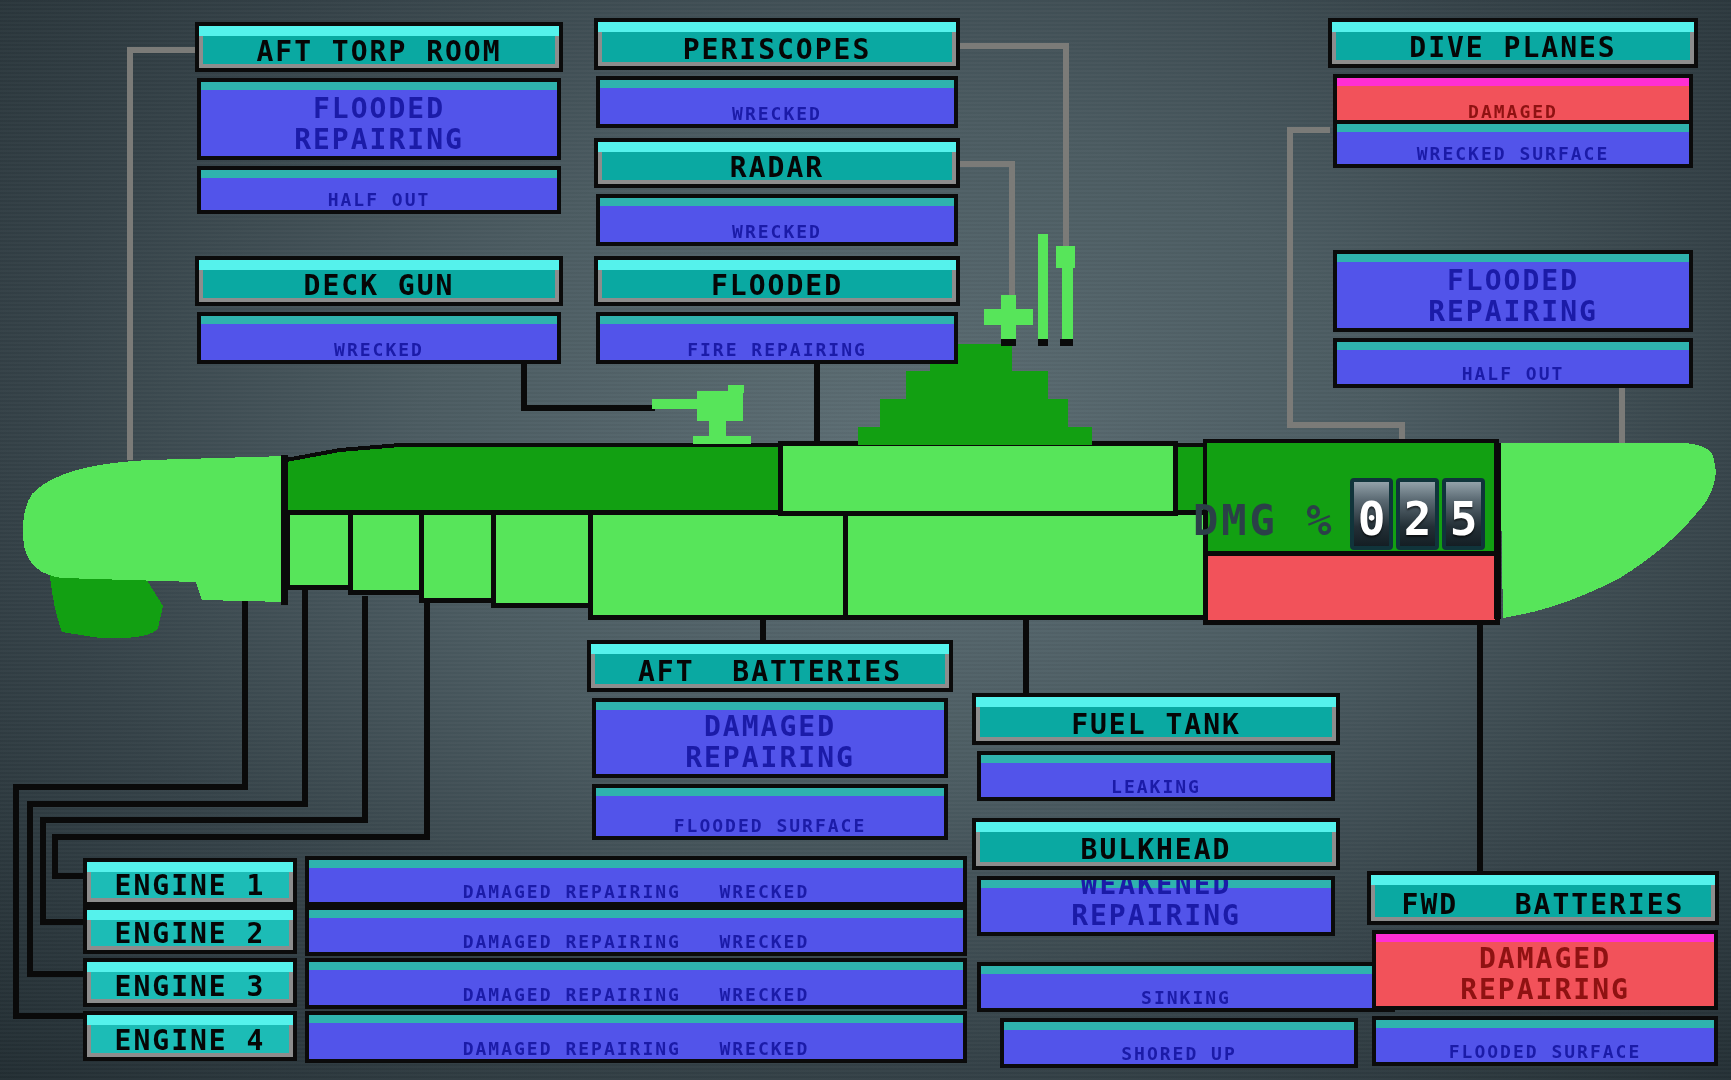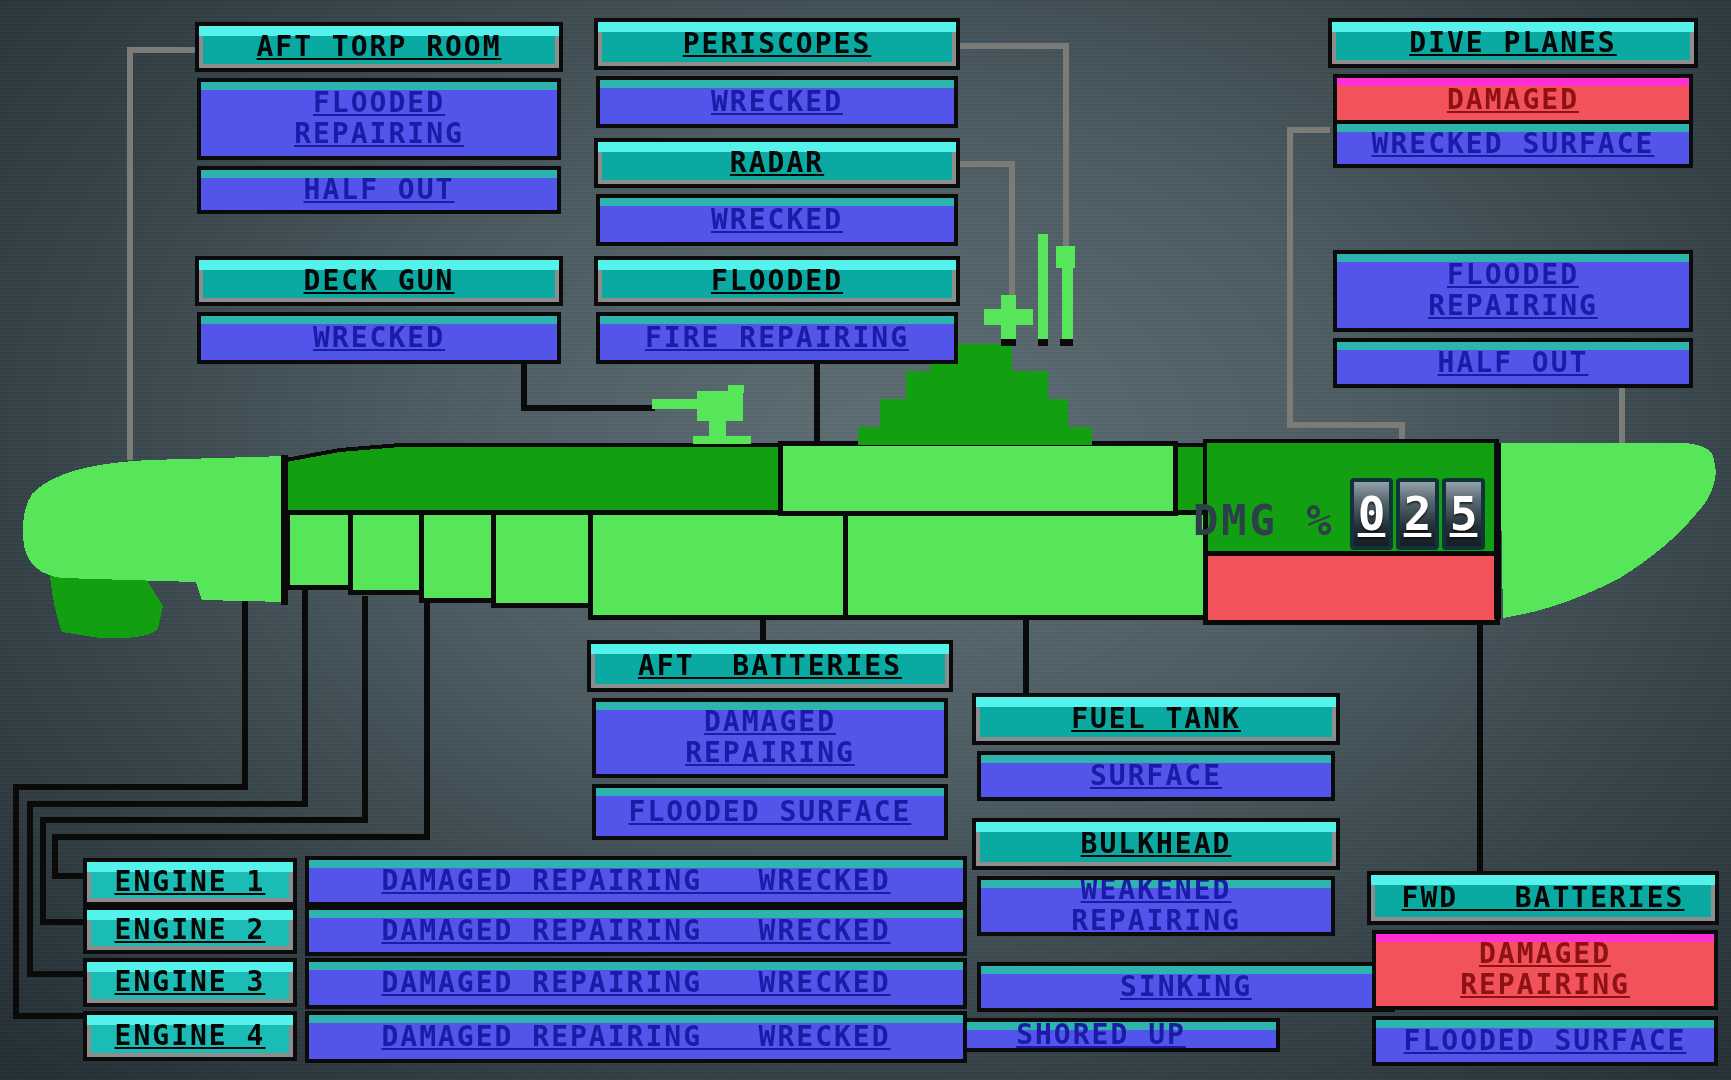--- a/index.html
+++ b/index.html
@@ -4,30 +4,30 @@
 <style>
   html,body{margin:0;padding:0;background:#1b2427;}
   #screen{
     position:relative; width:1731px; height:1080px; overflow:hidden;
     font-family:"DejaVu Sans Mono","Liberation Mono",monospace;
     background:
       repeating-linear-gradient(0deg, rgba(255,255,255,.018) 0 2px, rgba(0,0,0,.015) 2px 4px),
       radial-gradient(ellipse at 52% 42%, #5d6e74 0%, #4b5b61 38%, #354248 68%, #232e33 100%);
   }
   #sub-svg{position:absolute;left:0;top:0;z-index:1;}
-  .hdr,.st,.digit{position:absolute;box-sizing:border-box;display:flex;align-items:center;justify-content:center;overflow:hidden;z-index:3;text-decoration:underline;}
+  .hdr,.st,.digit{position:absolute;box-sizing:border-box;display:flex;align-items:flex-end;justify-content:center;overflow:hidden;z-index:3;}
   .hdr{background:#0aa9a2;border:4px solid #0b0b0b;box-shadow:inset 0 0 0 4px #8d8d8d;color:#060606;font-weight:bold;}
   .hdr::before{content:"";position:absolute;top:0;left:0;right:0;height:10px;background:#55f2ec;}
   .hdr.engine{background:#1cbcb6;}
   .st{border:4px solid #0b0b0b;font-weight:bold;}
   .st::before{content:"";position:absolute;top:0;left:0;right:0;height:8px;background:#2fb3ae;}
   .st.blue{background:#5254ea;color:#1b1ba8;}
   .st.red{background:#f2525a;color:#8f1212;}
   .st.red::before{background:#ff2fd4;}
-  .hdr span,.st span{position:relative;white-space:pre-wrap;text-align:center;line-height:1.1;letter-spacing:2px;font-size:28px;}
+  .hdr span,.st span{position:relative;white-space:pre-wrap;text-align:center;line-height:1.1;letter-spacing:2px;font-size:18px;}
   .hdr span{font-size:28px;}
   .st.big span{font-size:28px;}
   #dmg-label{position:absolute;left:1193px;top:496px;width:160px;z-index:4;color:#2b4048;
     font-weight:bold;font-size:42px;letter-spacing:3px;white-space:pre;}
   .digit{width:43px;height:72px;top:478px;z-index:4;color:#ffffff;font-weight:bold;font-size:46px;
     border:4px solid #10343b;border-radius:4px;
     background:linear-gradient(180deg,#93a2aa 0%,#5b6a73 28%,#232f36 70%,#141e24 100%);
     text-shadow:0 2px 2px rgba(0,0,0,.6);}
 </style>
 </head>
@@ -160,34 +160,34 @@
 REPAIRING</span>
     </div>
   <div class="st blue" style="left:592px;top:784px;width:356px;height:56px">
       <span>FLOODED SURFACE</span>
     </div>
 
   <div class="hdr" style="left:972px;top:693px;width:368px;height:52px">
       <span>FUEL TANK</span>
     </div>
   <div class="st blue" style="left:977px;top:751px;width:358px;height:50px">
-      <span>SURFACE</span>
+      <span>LEAKING</span>
     </div>
 
   <div class="hdr" style="left:972px;top:818px;width:368px;height:52px">
       <span>BULKHEAD</span>
     </div>
   <div class="st blue big" style="left:977px;top:876px;width:358px;height:60px">
       <span>WEAKENED
 REPAIRING</span>
     </div>
   <div class="st blue" style="left:977px;top:962px;width:418px;height:50px">
       <span>SINKING</span>
     </div>
-  <div class="st blue" style="left:922px;top:1018px;width:358px;height:34px">
+  <div class="st blue" style="left:1000px;top:1018px;width:358px;height:50px">
       <span>SHORED UP</span>
     </div>
 
   <div class="hdr engine" style="left:83px;top:858px;width:214px;height:48px">
       <span>ENGINE 1</span>
     </div>
   <div class="st blue" style="left:305px;top:856px;width:662px;height:50px">
       <span>DAMAGED REPAIRING   WRECKED</span>
     </div>
   <div class="hdr engine" style="left:83px;top:906px;width:214px;height:48px">

